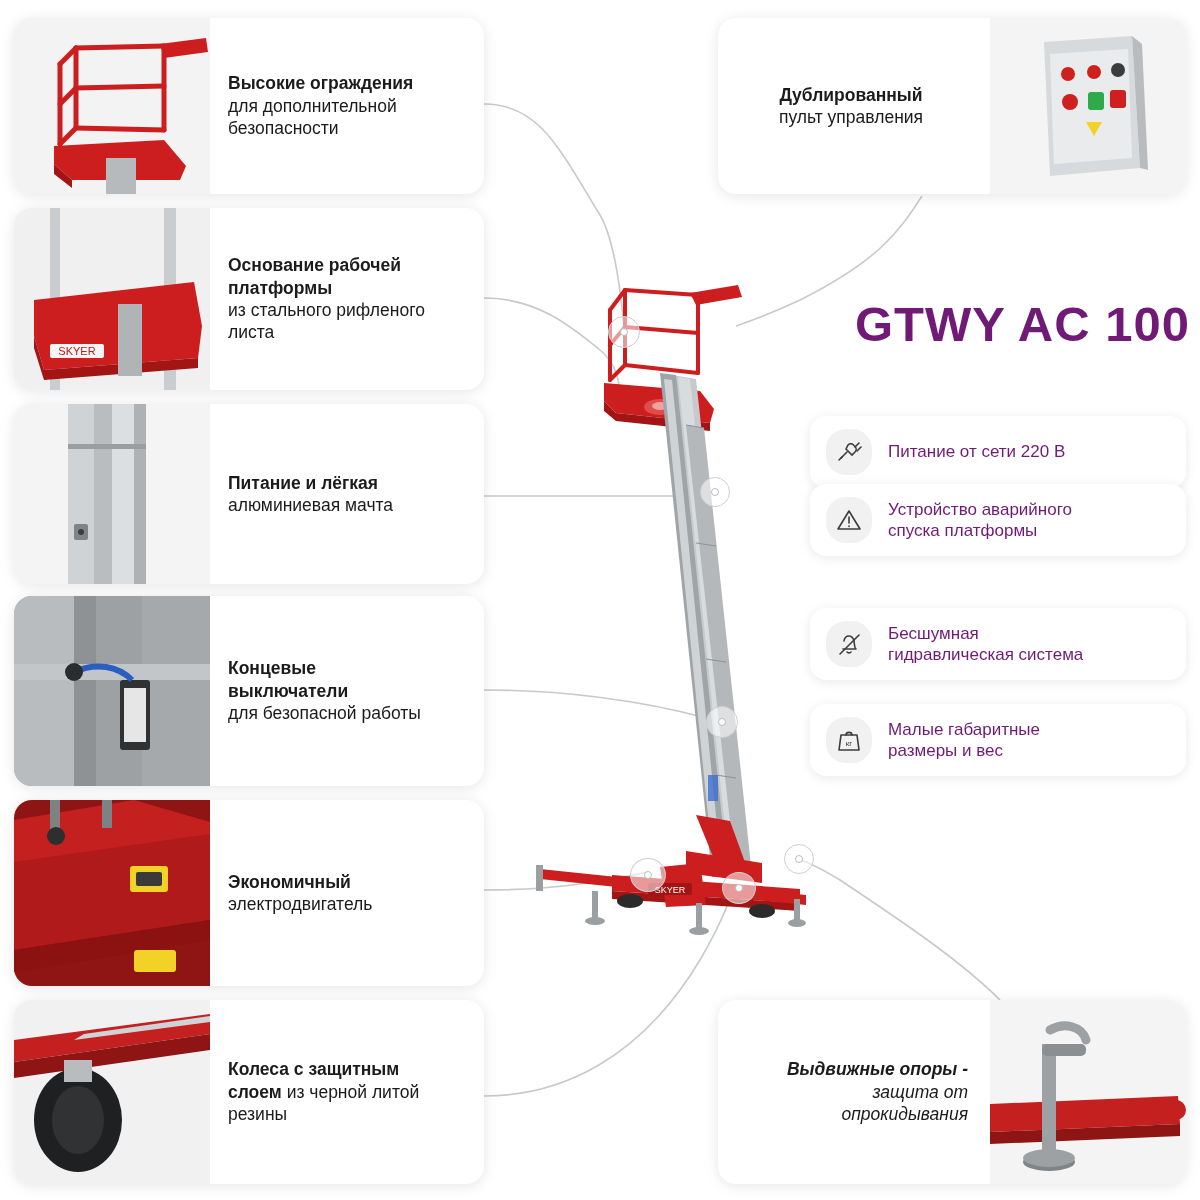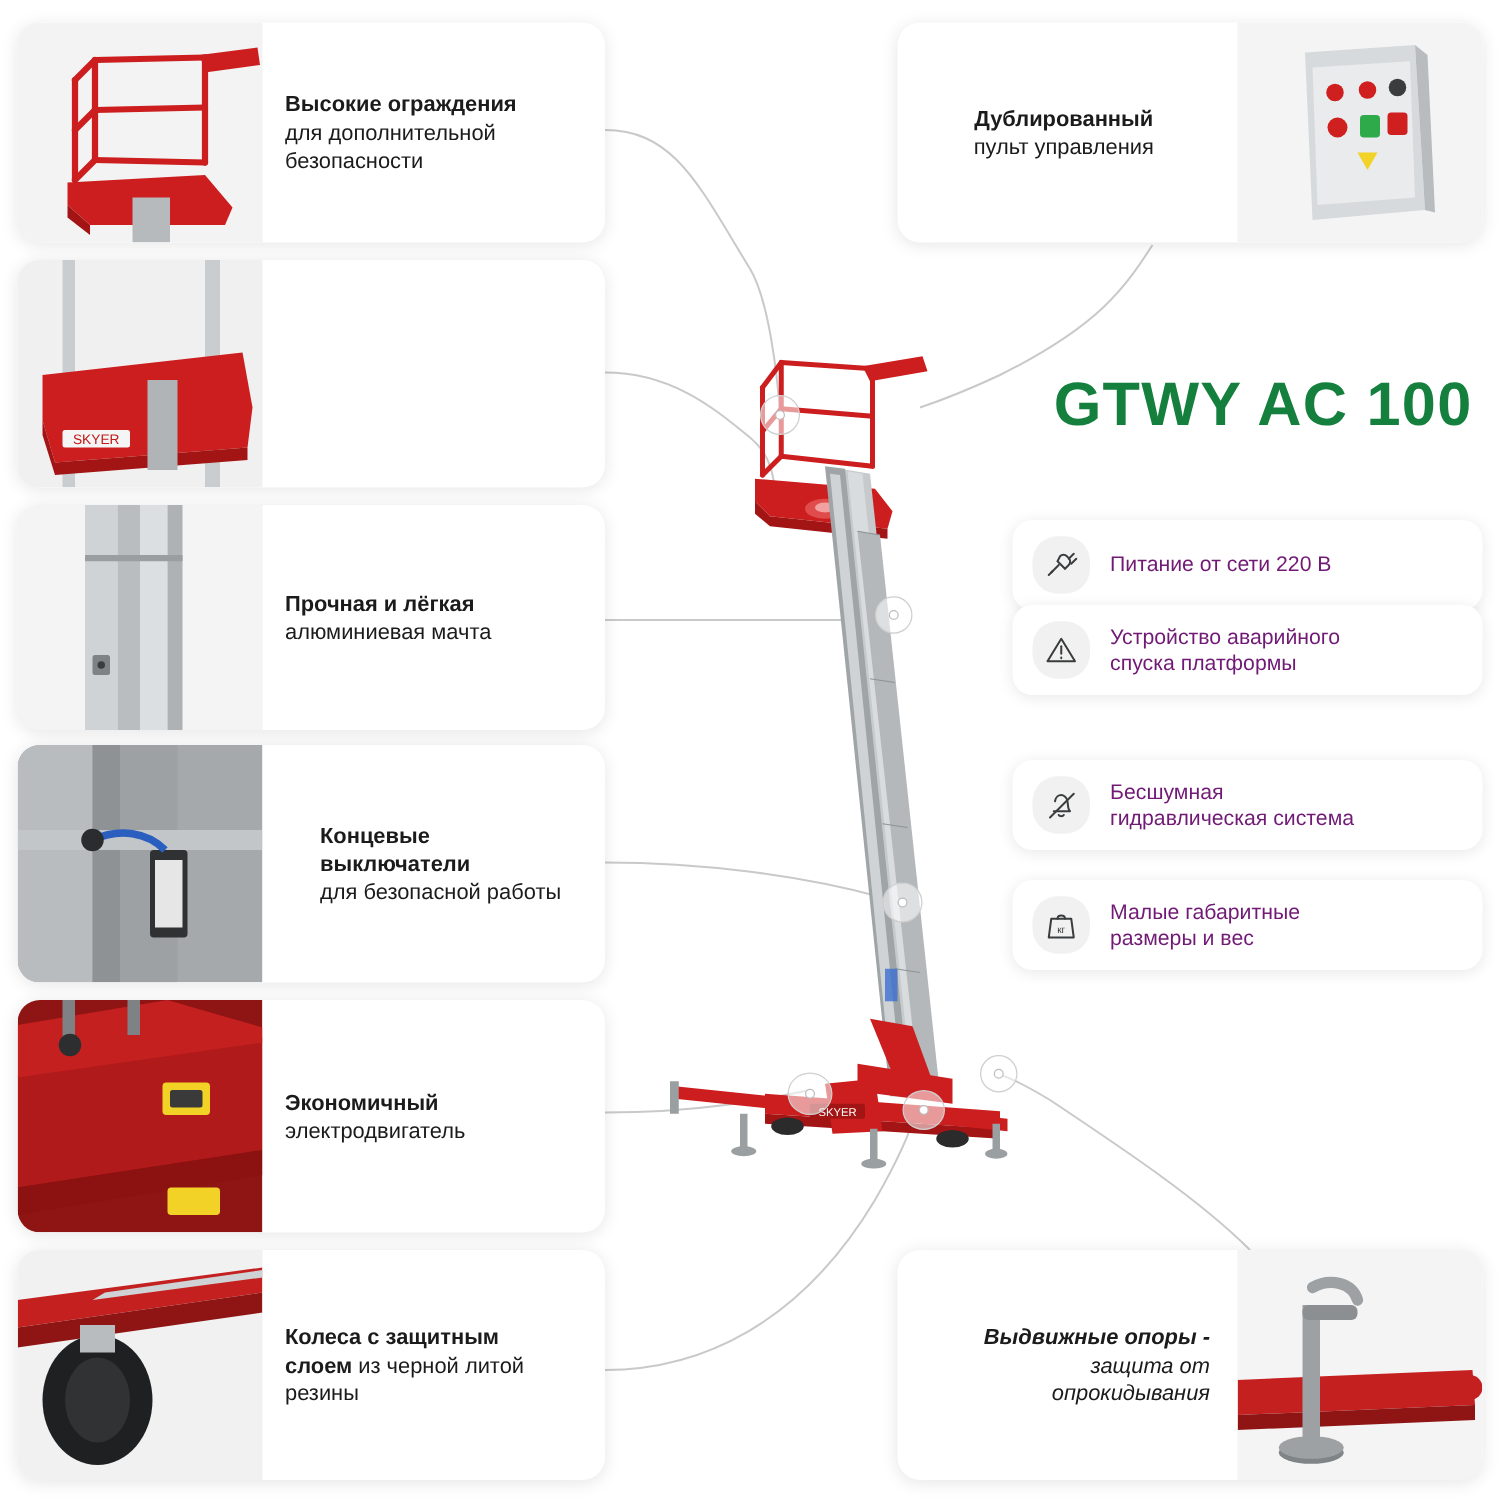--- a/index.html
+++ b/index.html
@@ -42,21 +42,21 @@
     font-size:17.5px;
     line-height:1.28;
   }
   .txt b { font-weight:bold; }
   .txt .ln { display:block; }
 
   
   #card-rails   { left:14px;  top:18px;   width:470px; height:176px; }
   #card-base    { left:14px;  top:208px;  width:470px; height:182px; }
   #card-mast    { left:14px;  top:404px;  width:470px; height:180px; }
-  #card-limit   { left:14px;  top:596px;  width:470px; height:190px;gap:28px; }
+  #card-limit   { left:14px;  top:596px;  width:470px; height:190px; }
   #card-motor   { left:14px;  top:800px;  width:470px; height:186px; }
   #card-wheels  { left:14px;  top:1000px; width:470px; height:184px; }
 
   #card-rails  .thumb { width:196px; }
   #card-base   .thumb { width:196px; }
   #card-mast   .thumb { width:196px; }
   #card-limit  .thumb { width:196px; }
   #card-motor  .thumb { width:196px; }
   #card-wheels .thumb { width:196px; }
 
@@ -100,25 +100,25 @@
   }
   .spec .lbl { font-size:17px; line-height:1.25; color:#701a75; }
   #spec-power { top:416px; }
   #spec-desc  { top:484px; }
   #spec-quiet { top:608px; }
   #spec-size  { top:704px; }
 
   
   .wm {
     position:absolute;
-    right:22px; top:296px;
+    right:10px; top:296px;
     font-size:49px;
     font-weight:bold;
     letter-spacing:1px;
-    color:#15803d;
+    color:#701a75;
     z-index:2;
     white-space:nowrap;
   }
 
   
   .machine { position:absolute; left:500px; top:255px; width:330px; height:680px; z-index:2; }
 
   
   .ring {
     position:absolute;
@@ -274,37 +274,43 @@
         <rect x="36" y="0" width="10" height="182" fill="#c9cdcf"></rect>
         <rect x="150" y="0" width="12" height="182" fill="#c9cdcf"></rect>
         <polygon points="20,92 180,74 188,118 184,150 30,162 20,128" fill="#cc1e1e"></polygon>
         <polygon points="20,128 30,162 30,172 20,140" fill="#a31414"></polygon>
         <polygon points="30,162 184,150 184,160 30,172" fill="#a31414"></polygon>
         <rect x="36" y="136" width="54" height="14" rx="2" fill="#f5f5f5"></rect>
         <text x="63" y="147" font-family="Liberation Sans, sans-serif" font-size="11" fill="#c01a1a" text-anchor="middle">SKYER</text>
         <rect x="104" y="96" width="24" height="72" fill="#b0b4b6"></rect>
       </svg>
     </div>
+    <div class="txt">
+      <span class="ln"><b>Основание рабочей</b></span>
+      <span class="ln"><b>платформы</b></span>
+      <span class="ln">из стального рифленого</span>
+      <span class="ln">листа</span>
+    </div>
   </div>
 
   <div class="card" id="card-mast">
     <div class="thumb">
       <svg width="196" height="180" viewBox="0 0 196 180">
         <rect width="196" height="180" fill="#f4f4f4"></rect>
         <rect x="54" y="0" width="26" height="180" fill="#cfd3d5"></rect>
         <rect x="80" y="0" width="18" height="180" fill="#b9bdbf"></rect>
         <rect x="98" y="0" width="22" height="180" fill="#dcdfe1"></rect>
         <rect x="120" y="0" width="12" height="180" fill="#aeb2b4"></rect>
         <rect x="54" y="40" width="78" height="5" fill="#9a9ea0"></rect>
         <rect x="60" y="120" width="14" height="16" rx="2" fill="#7f8385"></rect>
         <circle cx="67" cy="128" r="3" fill="#3a3d3f"></circle>
       </svg>
     </div>
     <div class="txt">
-      <span class="ln"><b>Прочная и лёгкая</b></span>
+      <span class="ln"><b>Питание и лёгкая</b></span>
       <span class="ln">алюминиевая мачта</span>
     </div>
   </div>
 
   <div class="card" id="card-limit">
     <div class="thumb">
       <svg width="196" height="190" viewBox="0 0 196 190">
         <rect width="196" height="190" fill="#a6a9ab"></rect>
         <rect x="0" y="0" width="60" height="190" fill="#b9bcbe"></rect>
         <rect x="60" y="0" width="22" height="190" fill="#8f9294"></rect>

